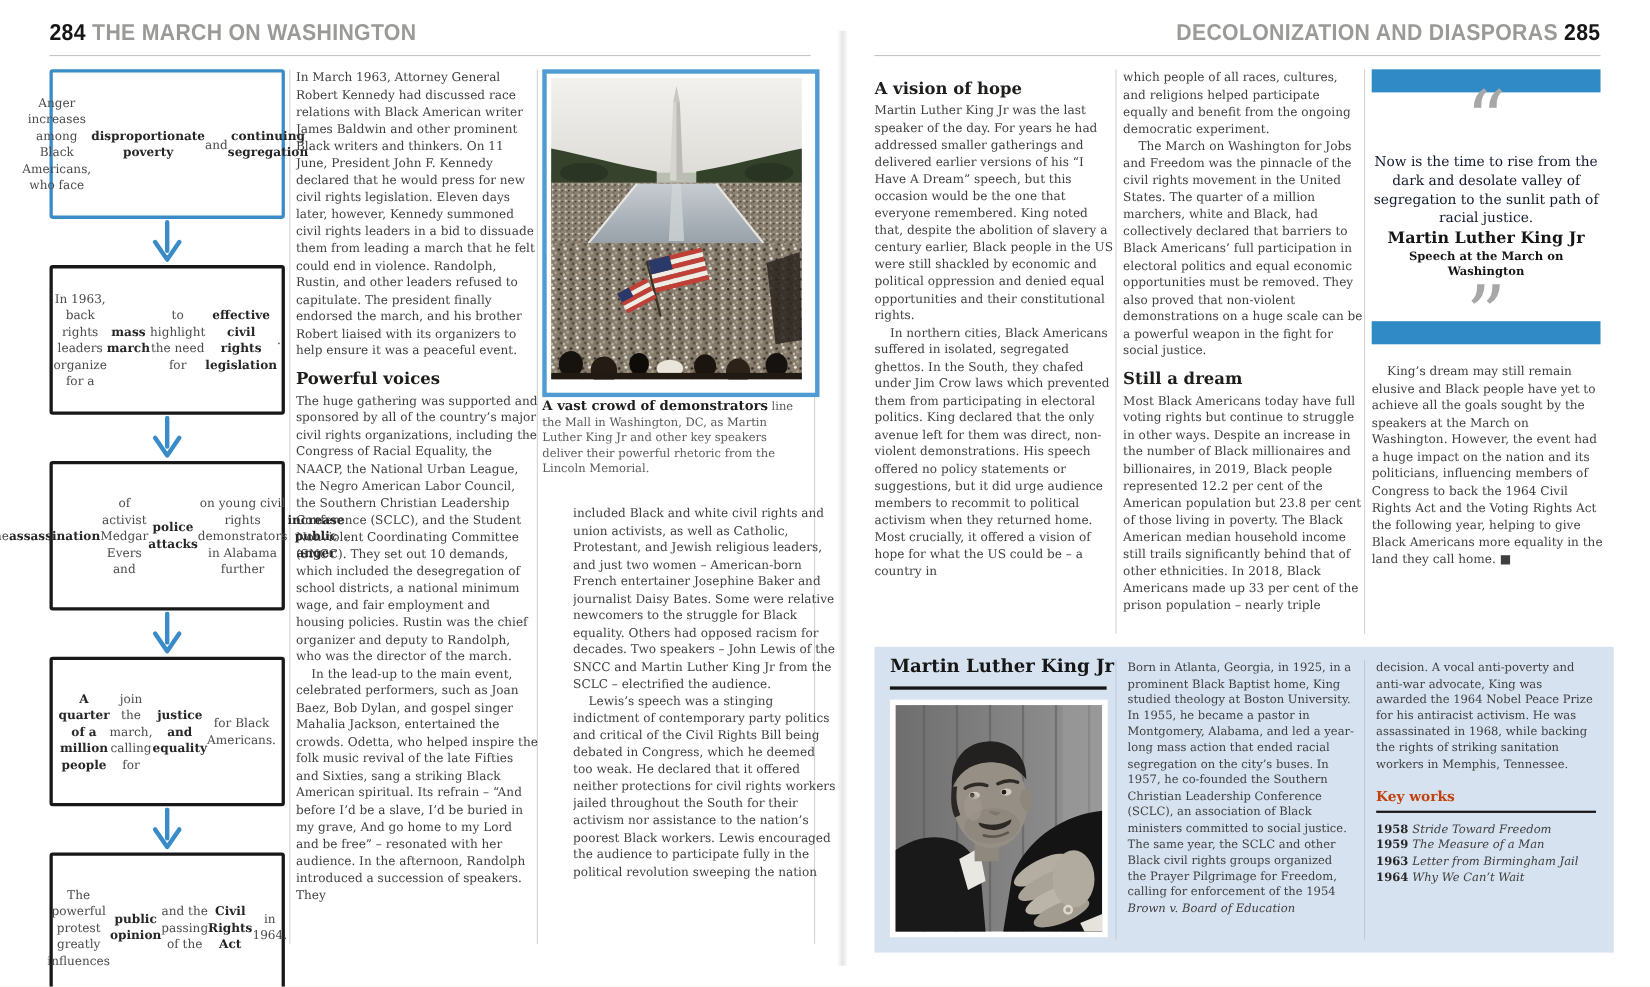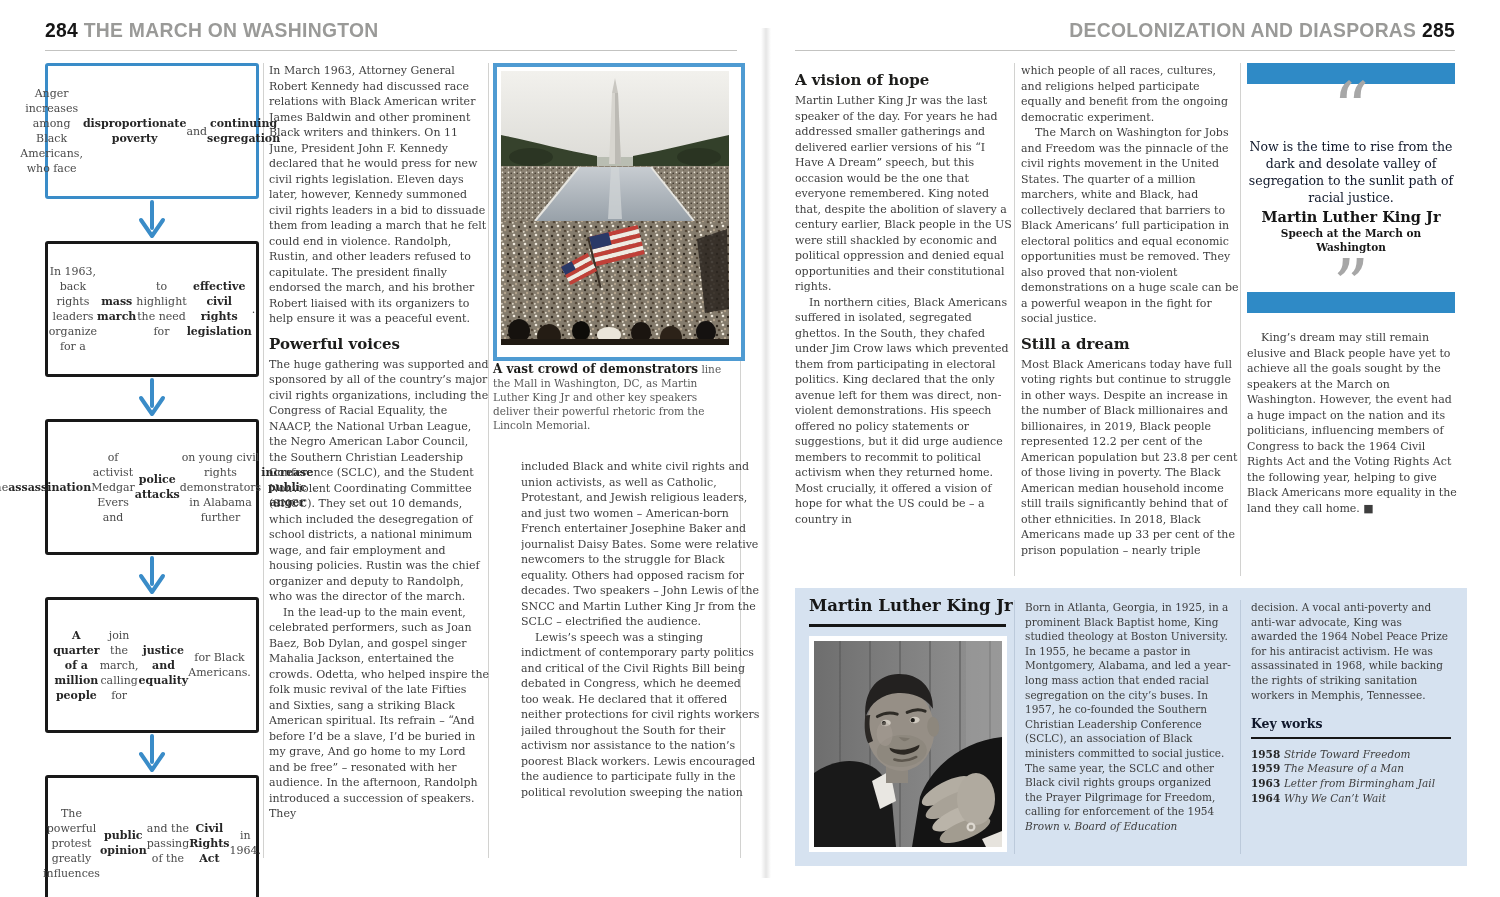--- a/index.html
+++ b/index.html
@@ -43,21 +43,21 @@
   .qtext{font-size:12.5px;line-height:17px;color:#0f172a;margin:4px 0 2px;}
   .qattr{font-size:14.5px;font-weight:bold;color:#161616;line-height:18px;}
   .qsrc{font-size:10.5px;font-weight:bold;color:#161616;line-height:14px;}
   
   .bio{left:795px;top:588px;width:672px;height:278px;background:#d6e2f0;}
   .bio-title{left:14px;top:8px;font-size:16.5px;font-weight:bold;color:#161616;}
   .bio-rule{left:14px;top:36px;width:197px;height:3px;background:#161616;}
   .bio-photo{left:14px;top:48px;width:188px;height:206px;background:#fff;padding:5px;}
   .bio-col{font-size:10.5px;line-height:14.6px;color:#3e3e3e;overflow:hidden;}
   .bio-col p{margin:0;}
-  .kw-h{font-size:12.5px;font-weight:bold;color:#0f172a;margin-top:15px;}
+  .kw-h{font-size:12.5px;font-weight:bold;color:#c2410c;margin-top:15px;}
   .kw-rule{height:2px;background:#161616;margin:5px 0 8px;}
   .kw-item{font-size:10.5px;line-height:14.6px;}
   .biovline{width:1px;background:#bccadb;}
 </style>
 </head>
 <body>
 
 <div class="spread">
 
   <div class="abs hdr hdrL">

